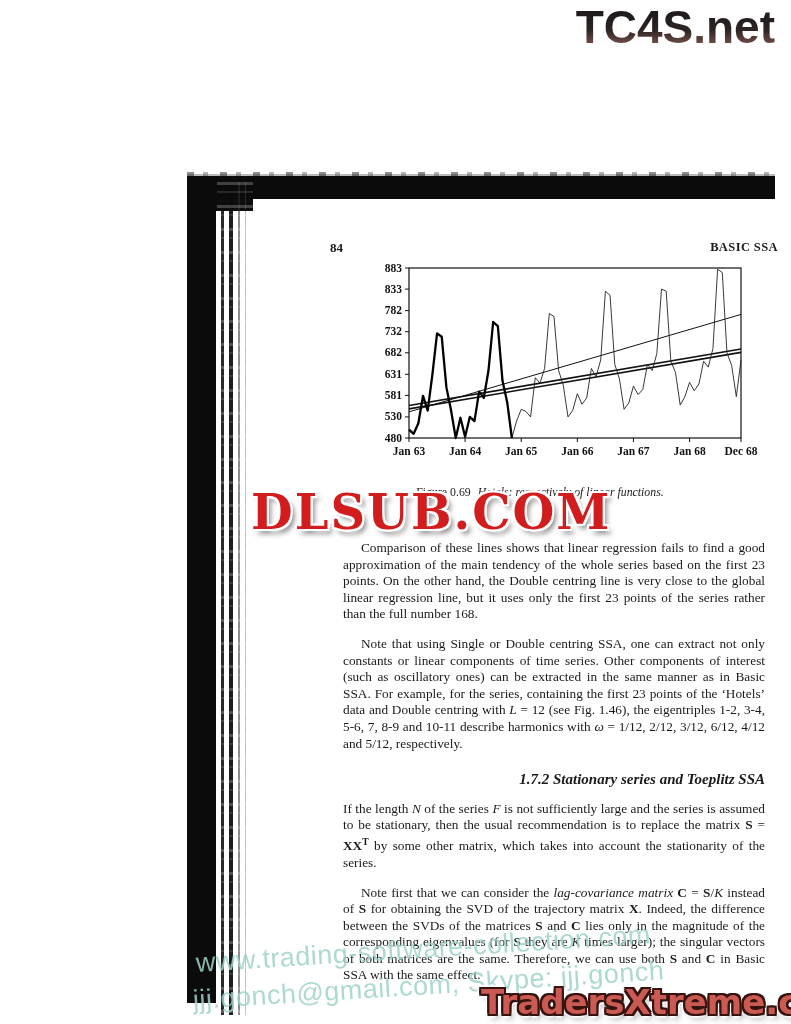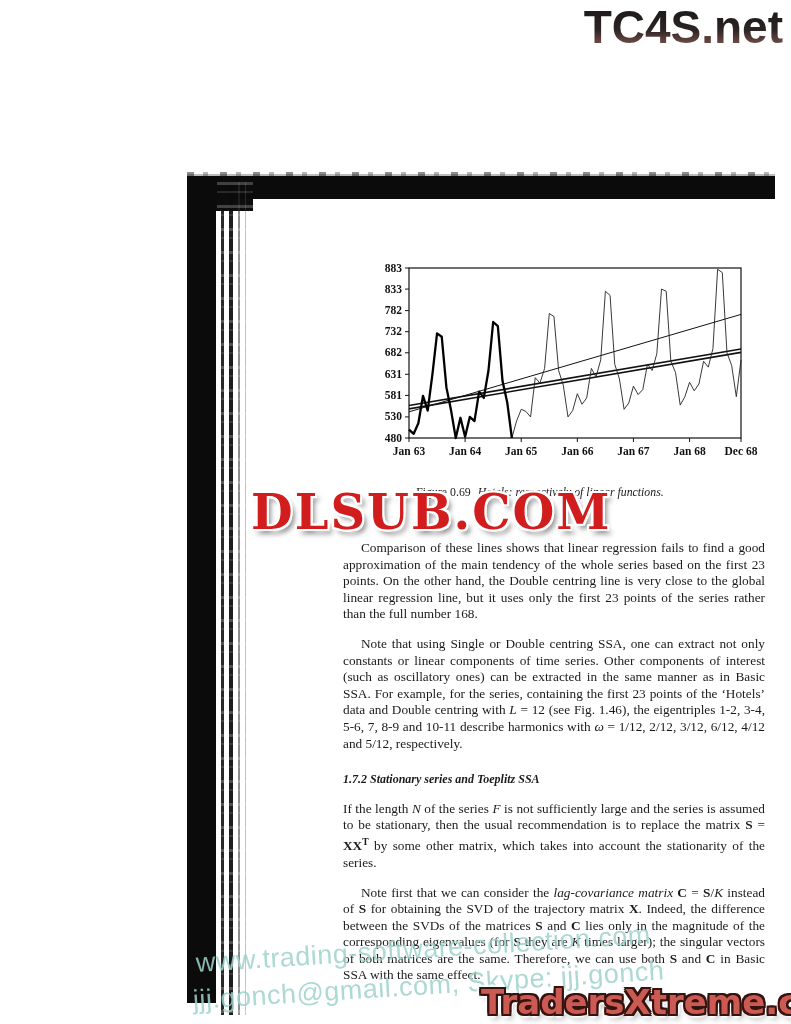--- a/index.html
+++ b/index.html
@@ -1,20 +1,20 @@
 <!DOCTYPE html>
 <html><head>
 <meta charset="utf-8">
 <style>
   html,body{margin:0;padding:0;background:#ffffff;}
   .page{position:relative;width:791px;height:1024px;background:#ffffff;overflow:hidden;
         font-family:"Liberation Serif",serif;color:#1a1a1a;}
 
   
-  .tc4s{position:absolute;top:0px;right:8px;
+  .tc4s{position:absolute;top:0px;right:16px;
         font-family:"Liberation Sans",sans-serif;font-weight:800;font-size:46px;letter-spacing:0px;
         background:linear-gradient(180deg,#151515 0%,#2b2423 55%,#8e5c55 92%);
         -webkit-background-clip:text;background-clip:text;color:transparent;}
 
   
   .scan-top-bar{position:absolute;left:187px;top:176px;width:588px;height:23px;background:#0b0b0b;
         box-shadow:0 -2px 0 rgba(60,60,60,.35);}
   .scan-top-bar::before{content:"";position:absolute;left:0;top:-4px;width:100%;height:4px;
         background:repeating-linear-gradient(90deg,rgba(30,30,30,.5) 0 7px,rgba(255,255,255,0) 7px 16px,rgba(70,70,70,.4) 16px 21px,rgba(255,255,255,0) 21px 33px);}
   .scan-step{position:absolute;left:187px;top:199px;width:66px;height:12px;background:#0d0d0d;}
@@ -59,21 +59,21 @@
           0 -2px 0 #fff, 0 2px 0 #fff, -2px 0 0 #fff, 2px 0 0 #fff,
           4px 5px 5px rgba(40,40,40,.5);}
 
   
   .body-text{position:absolute;left:330px;top:527px;width:448px;
         font-size:13.3px;line-height:16.6px;text-align:justify;}
   .body-text p{margin:13px;}
   .body-text p.indent{text-indent:18px;}
   .body-text p.gap-before{margin-top:11px;}
   .section-heading{margin-top:19px !important;margin-bottom:12px !important;
-        font-style:italic;font-size:12px;font-weight:600;text-align:left;text-indent:0;}
+        font-style:italic;font-size:15px;font-weight:600;text-align:right;text-indent:0;}
   .seg-i{font-style:italic;}
   .seg-b{font-weight:700;}
   .seg-sup{vertical-align:super;font-size:.72em;}
 
   
   .trading-wm{position:absolute;font-family:"Liberation Sans",sans-serif;
         color:#9ed3ca;opacity:.85;font-size:27px;letter-spacing:.5px;white-space:nowrap;
         transform:rotate(-3.6deg);transform-origin:left center;}
   .trading-wm.line1{left:196px;top:948px;}
   .trading-wm.line2{left:193px;top:985px;}
@@ -91,20 +91,24 @@
 
 <div class="page">
 
   <div class="tc4s">TC4S.net</div>
 
   <div class="scan-top-bar"></div>
   <div class="scan-step"></div>
   <div class="scan-left-bar"></div>
   <div class="scan-streaks"></div>
 
+  <div class="running-head">
+    <span class="folio">84</span>
+    <span class="head-title">BASIC SSA</span>
+  </div>
 
   <div class="chart-wrap">
     <svg id="chart-svg" width="420" height="200" viewBox="0 0 420 200">
         <rect x="47" y="6" width="332" height="170" fill="none" stroke="#111" stroke-width="1.2"></rect>
         <line x1="43" y1="176" x2="47" y2="176" stroke="#111" stroke-width="1"></line>
         <text x="40" y="179.5" text-anchor="end" font-size="11.5" font-weight="600">480</text>
         <line x1="43" y1="154.90818858560795" x2="47" y2="154.90818858560795" stroke="#111" stroke-width="1"></line>
         <text x="40" y="158.40818858560795" text-anchor="end" font-size="11.5" font-weight="600">530</text>
         <line x1="43" y1="133.39454094292805" x2="47" y2="133.39454094292805" stroke="#111" stroke-width="1"></line>
         <text x="40" y="136.89454094292805" text-anchor="end" font-size="11.5" font-weight="600">581</text>

